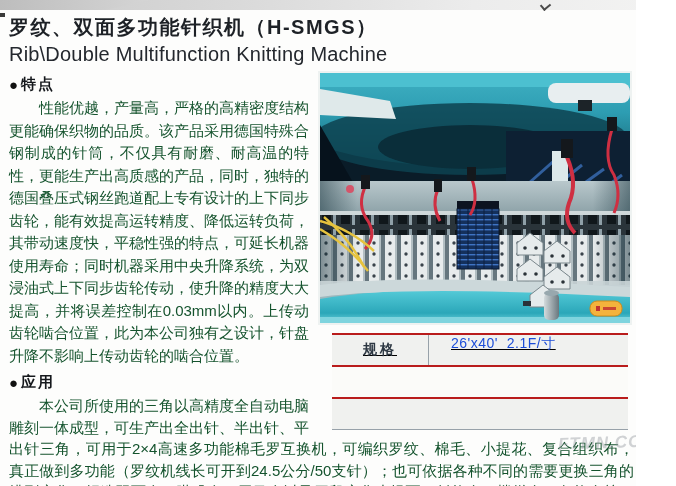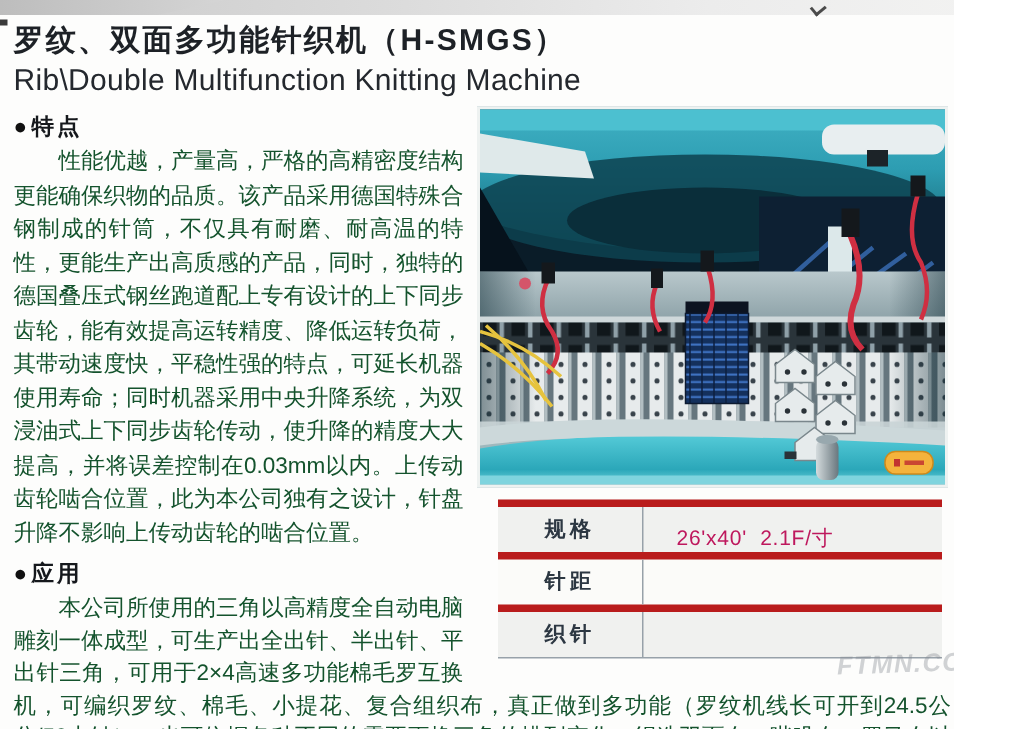--- a/index.html
+++ b/index.html
@@ -11,25 +11,25 @@
     background:linear-gradient(90deg,#bdbdbd,#d5d5d5);clip-path:polygon(0 0,100% 0,70% 100%,0 100%);}
   .scan-mark-a{position:absolute;left:541px;top:2px;width:7px;height:5px;border-left:2px solid #4a4a4a;border-bottom:2px solid #4a4a4a;transform:rotate(-40deg);}
   .scan-mark-b{position:absolute;left:0;top:13px;width:5px;height:4px;background:#3a3a3a;}
   .inner{position:relative;padding:14px 2px 0 9px;}
   .title-zh{margin:0;font-size:20px;font-weight:bold;color:#1d2126;letter-spacing:1.5px;line-height:27px;}
   .title-en{margin:0;font-size:20px;font-weight:normal;color:#24282e;letter-spacing:0.2px;line-height:27px;}
   .right-col{float:right;width:316px;margin:3px 0 6px 9px;}
   .photo-frame{width:310px;height:250px;border:2px solid #eef2f1;background:#9fb8bd;}
   .photo-frame svg{display:block;}
   .spec-table{width:296px;margin:8px 0 0 14px;border-bottom:1px solid #97a1a9;}
-  .spec-row{display:flex;height:30px;align-items:flex-end;border-top:5px solid #b91c1c;}
+  .spec-row{display:flex;height:30px;align-items:flex-start;border-top:2px solid #b91c1c;text-decoration:underline;}
   .spec-row:nth-child(odd){background:#f0f1ef;}
   .spec-row:nth-child(even){background:#fbfbf9;}
   .spec-label{width:96px;text-align:center;font-weight:bold;font-size:14px;color:#2c3742;letter-spacing:3px;border-right:1px solid #97a1a9;align-self:stretch;display:flex;align-items:center;justify-content:center;}
-  .spec-value{flex:1;padding-left:22px;font-size:14px;color:#be185d;white-space:pre-wrap;letter-spacing:0.5px;}
+  .spec-value{flex:1;padding-left:22px;font-size:14px;color:#1d4ed8;white-space:pre-wrap;letter-spacing:0.5px;}
   .section-head{display:flex;align-items:center;margin:6px 0 3px 0;}
   .sec-features .section-head{margin-top:7px;}
   .bullet{font-size:15px;color:#111;line-height:16px;margin-right:3px;}
   .section-title{font-size:15px;font-weight:bold;color:#15181c;letter-spacing:2px;text-align:center;}
   .para{margin:0;font-size:15px;color:#14532d;text-align:justify;text-indent:2em;}
   .para-features{line-height:22.5px;}
   .para-apps{line-height:21.5px;}
   .watermark{position:absolute;left:558px;top:433px;font-size:17px;font-weight:bold;font-style:italic;
     color:rgba(135,140,146,0.38);letter-spacing:1px;transform:rotate(-2deg);pointer-events:none;}
 </style>
@@ -187,24 +187,22 @@
           </g>
         </svg>
       </div>
 
       <div class="spec-table">
         <div class="spec-row">
           <div class="spec-label">规格</div>
           <div class="spec-value">26'x40'  2.1F/寸</div>
         </div>
         <div class="spec-row">
-          <div class="spec-label">针距</div>
         </div>
         <div class="spec-row">
-          <div class="spec-label">织针</div>
         </div>
       </div>
     </div>
 
     <div class="sec-features">
       <div class="section-head">
         <span class="bullet">●</span>
         <span class="section-title">特点</span>
       </div>
       <p class="para para-features">性能优越，产量高，严格的高精密度结构更能确保织物的品质。该产品采用德国特殊合钢制成的针筒，不仅具有耐磨、耐高温的特性，更能生产出高质感的产品，同时，独特的德国叠压式钢丝跑道配上专有设计的上下同步齿轮，能有效提高运转精度、降低运转负荷，其带动速度快，平稳性强的特点，可延长机器使用寿命；同时机器采用中央升降系统，为双浸油式上下同步齿轮传动，使升降的精度大大提高，并将误差控制在0.03mm以内。上传动齿轮啮合位置，此为本公司独有之设计，针盘升降不影响上传动齿轮的啮合位置。</p>

